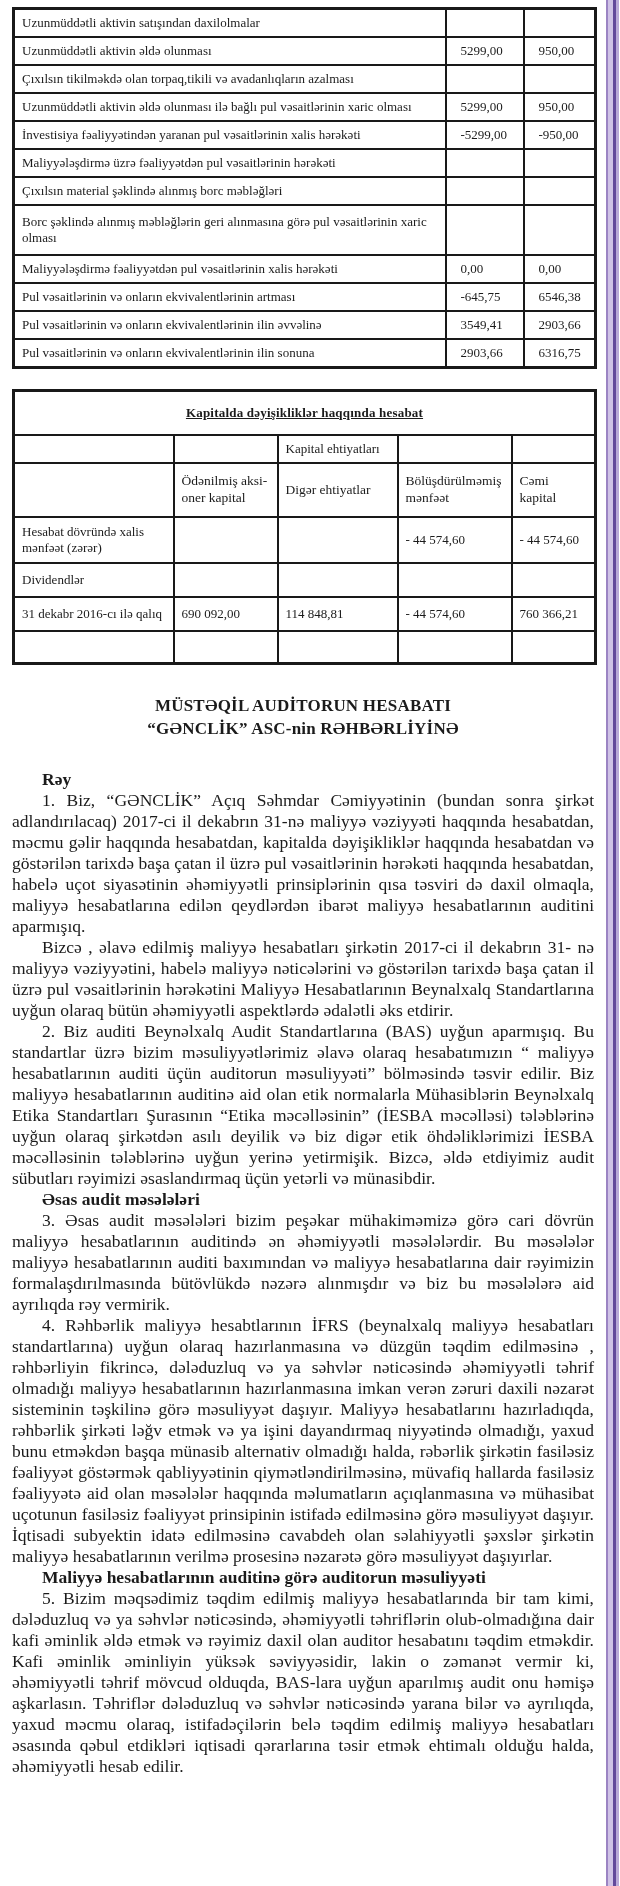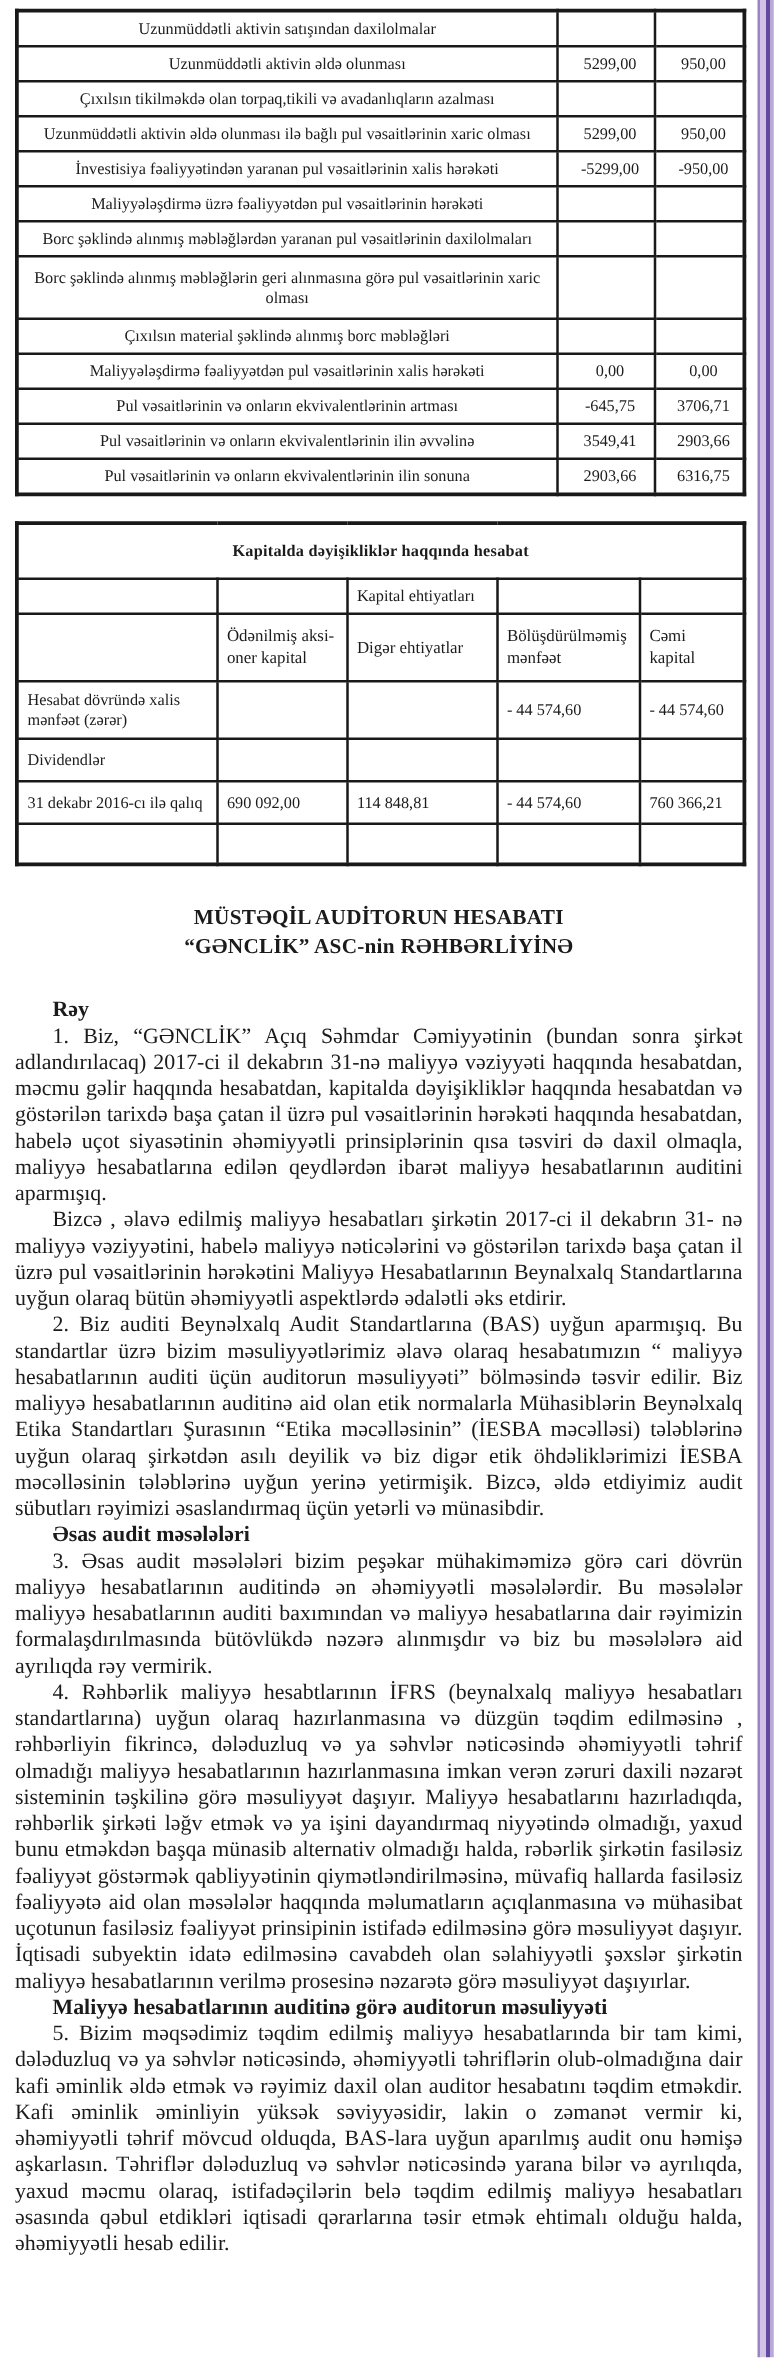--- a/index.html
+++ b/index.html
@@ -11,25 +11,26 @@
     position:absolute;top:0;right:1px;width:13px;height:100%;
     background:linear-gradient(to right,#9b84c3 0 15%,#cfc2e6 15% 52%,#63499b 52% 80%,#b9a9d8 80% 100%);
   }
   .content{padding:7px 26px 18px 12px;}
   table{border-collapse:collapse;width:582px;table-layout:fixed;}
   .doc-table{border:3px solid #191919;margin-bottom:20px;}
   .doc-table td{
     border:2px solid #191919;font-size:13px;line-height:1.25;
     padding:2px 7px;vertical-align:middle;word-wrap:break-word;
   }
-  .t1 td{height:22px;text-align:center;}
+  .t1 td{height:22px;}
   .t1 .num{padding-left:14px;}
   .t2title{
     font-weight:bold;font-size:24px;text-align:center;height:38px;
     letter-spacing:.2px;
+    text-decoration:underline;
   }
   .t2 .grp td{height:22px;}
   .t2 .hdr td{height:48px;font-size:13.5px;}
   .t2 .r td{height:28px;}
   .t2 .r2 td{height:40px;}
   .t2 .empty td{height:26px;}
   .rtitle{
     font-size:17px;font-weight:bold;text-align:center;
     margin:30px 0 28px 0;line-height:1.35;letter-spacing:.2px;
   }
@@ -77,43 +78,38 @@
       <td class="lbl">İnvestisiya fəaliyyətindən yaranan pul vəsaitlərinin xalis hərəkəti</td>
       <td class="num">-5299,00</td>
       <td class="num">-950,00</td>
     </tr>
     <tr>
       <td class="lbl">Maliyyələşdirmə üzrə fəaliyyətdən pul vəsaitlərinin hərəkəti</td>
       <td class="num"></td>
       <td class="num"></td>
     </tr>
     <tr>
-      <td class="lbl">Borc şəklində alınmış məbləğlərdən yaranan pul vəsaitlərinin daxilolmaları</td>
+      <td class="lbl">Çıxılsın material şəklində alınmış borc məbləğləri</td>
       <td class="num"></td>
       <td class="num"></td>
     </tr>
     <tr>
       <td class="lbl" style="height:44px">Borc şəklində alınmış məbləğlərin geri alınmasına görə pul vəsaitlərinin xaric olması</td>
-      <td class="num"></td>
-      <td class="num"></td>
-    </tr>
-    <tr>
-      <td class="lbl">Çıxılsın material şəklində alınmış borc məbləğləri</td>
       <td class="num"></td>
       <td class="num"></td>
     </tr>
     <tr>
       <td class="lbl">Maliyyələşdirmə fəaliyyətdən pul vəsaitlərinin xalis hərəkəti</td>
       <td class="num">0,00</td>
       <td class="num">0,00</td>
     </tr>
     <tr>
       <td class="lbl">Pul vəsaitlərinin və onların ekvivalentlərinin artması</td>
       <td class="num">-645,75</td>
-      <td class="num">3706,71</td>
+      <td class="num">6546,38</td>
     </tr>
     <tr>
       <td class="lbl">Pul vəsaitlərinin və onların ekvivalentlərinin ilin əvvəlinə</td>
       <td class="num">3549,41</td>
       <td class="num">2903,66</td>
     </tr>
     <tr>
       <td class="lbl">Pul vəsaitlərinin və onların ekvivalentlərinin ilin sonuna</td>
       <td class="num">2903,66</td>
       <td class="num">6316,75</td>

